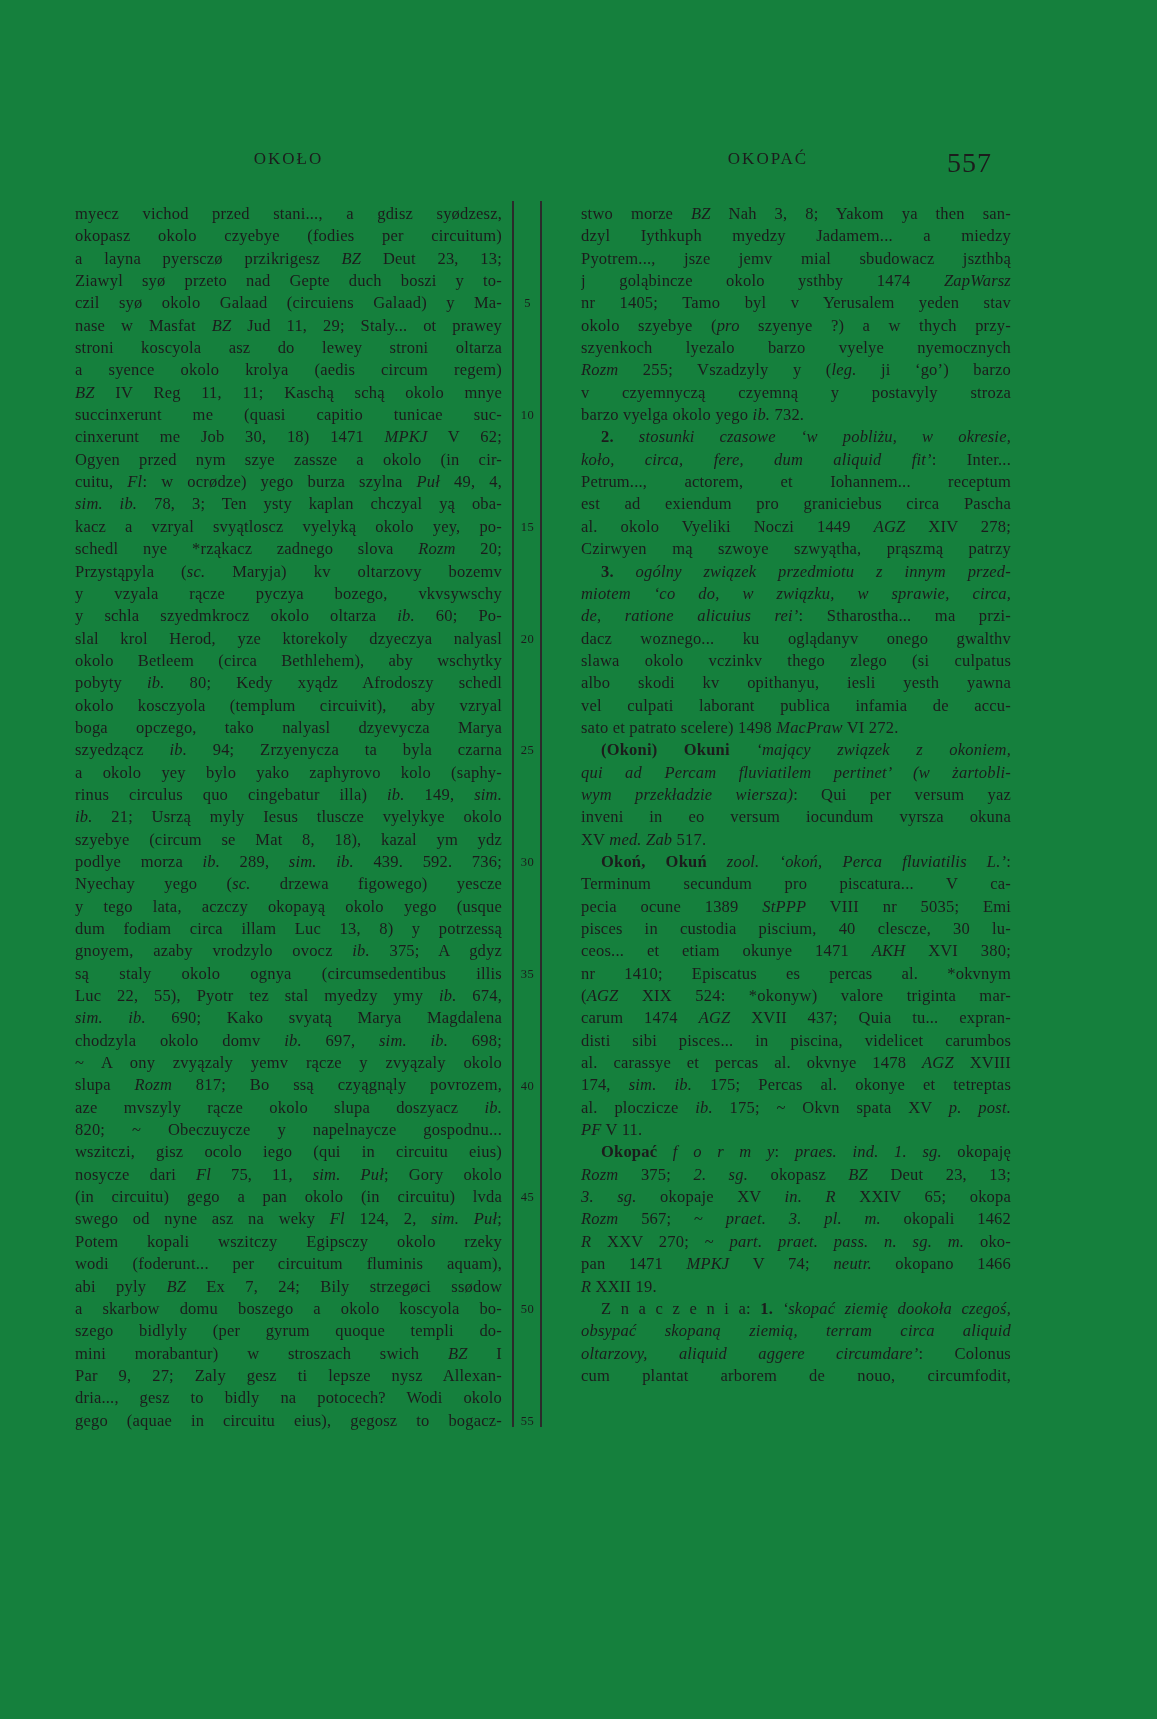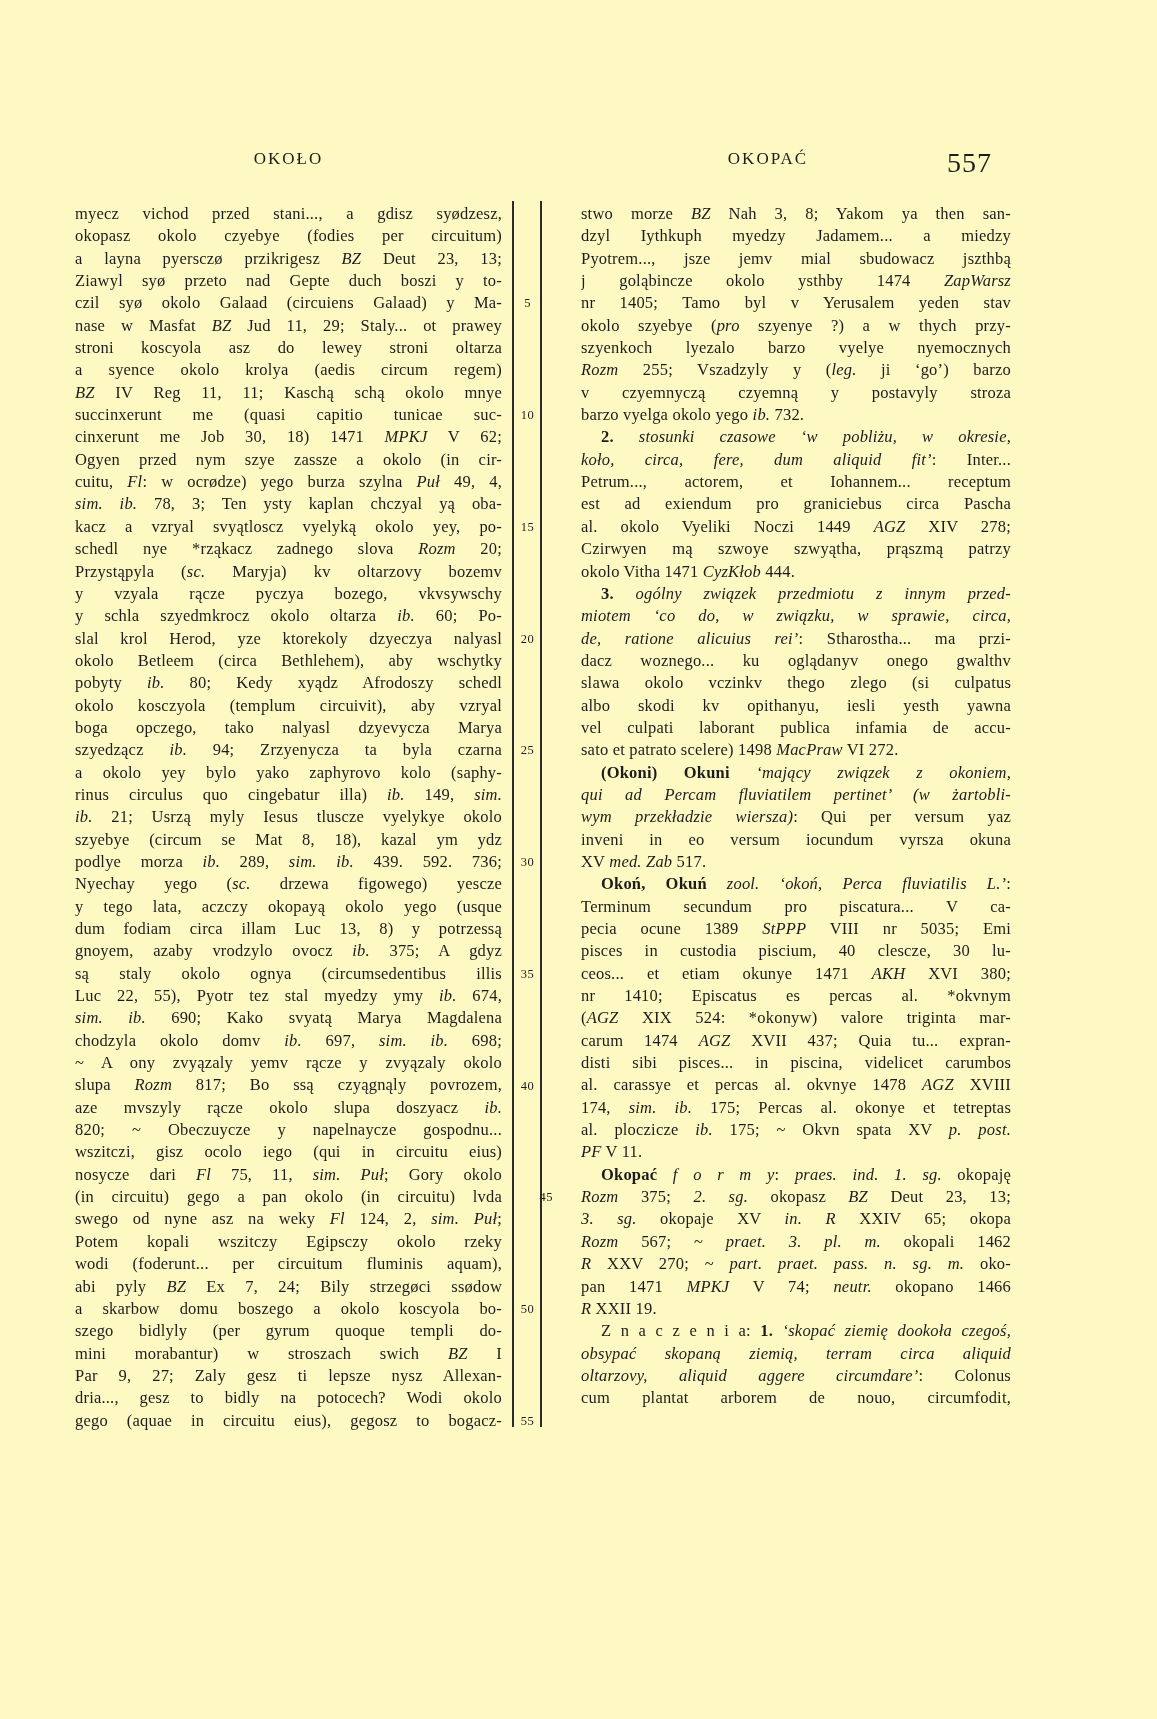--- a/index.html
+++ b/index.html
@@ -39,21 +39,21 @@
   .grule.r{left:38px;}
   .gnum{
     position:absolute;left:0;width:100%;
     height:22.35px;line-height:22.35px;
     text-align:center;font-size:12.5px;letter-spacing:0.5px;
   }
 </style>
 </head>
 <body>
 
-<div class="page" style="background: #fef9c3; color: rgb(28, 28, 28);">
+<div class="page" style="background: #15803d; color: rgb(28, 28, 28);">
 
   <header class="running-head">
     <span class="rh-left">OKOŁO</span>
     <span class="rh-right">OKOPAĆ</span>
     <span class="rh-page">557</span>
   </header>
 
   <main class="body">
     <div id="col-left" class="col left">
         <div class="tl"><span class="r">myecz vichod przed stani..., a gdisz syødzesz,</span></div>
@@ -116,21 +116,21 @@
       <div class="grule l"></div>
       <div id="gutter-nums">
           <div class="gnum" style="top: 89.4px;">5</div>
           <div class="gnum" style="top: 201.15px;">10</div>
           <div class="gnum" style="top: 312.9px;">15</div>
           <div class="gnum" style="top: 424.65px;">20</div>
           <div class="gnum" style="top: 536.4px;">25</div>
           <div class="gnum" style="top: 648.15px;">30</div>
           <div class="gnum" style="top: 759.9px;">35</div>
           <div class="gnum" style="top: 871.65px;">40</div>
-          <div class="gnum" style="top: 983.4px; text-align: right;">45</div>
+          <div class="gnum" style="top: 983.4px;">45</div>
           <div class="gnum" style="top: 1095.15px;">50</div>
           <div class="gnum" style="top: 1206.9px;">55</div>
         </div>
       <div class="grule r"></div>
     </div>
     <div id="col-right" class="col right">
         <div class="tl"><span class="r">stwo morze </span><span class="i">BZ</span><span class="r"> Nah 3, 8; Yakom ya then san-</span></div>
         <div class="tl"><span class="r">dzyl Iythkuph myedzy Jadamem... a miedzy</span></div>
         <div class="tl"><span class="r">Pyotrem..., jsze jemv mial sbudowacz jszthbą</span></div>
         <div class="tl"><span class="r">j goląbincze okolo ysthby 1474 </span><span class="i">ZapWarsz</span></div>
@@ -139,21 +139,20 @@
         <div class="tl"><span class="r">szyenkoch lyezalo barzo vyelye nyemocznych</span></div>
         <div class="tl"><span class="i">Rozm</span><span class="r"> 255; Vszadzyly y (</span><span class="i">leg.</span><span class="r"> ji ‘go’) barzo</span></div>
         <div class="tl"><span class="r">v czyemnyczą czyemną y postavyly stroza</span></div>
         <div class="tl fin"><span class="r">barzo vyelga okolo yego </span><span class="i">ib.</span><span class="r"> 732.</span></div>
         <div class="tl ind"><span class="b">2.</span><span class="r"> </span><span class="i">stosunki czasowe ‘w pobliżu, w okresie,</span></div>
         <div class="tl"><span class="i">koło, circa, fere, dum aliquid fit’</span><span class="r">: Inter...</span></div>
         <div class="tl"><span class="r">Petrum..., actorem, et Iohannem... receptum</span></div>
         <div class="tl"><span class="r">est ad exiendum pro graniciebus circa Pascha</span></div>
         <div class="tl"><span class="r">al. okolo Vyeliki Noczi 1449 </span><span class="i">AGZ</span><span class="r"> XIV 278;</span></div>
         <div class="tl"><span class="r">Czirwyen mą szwoye szwyątha, prąszmą patrzy</span></div>
-        <div class="tl fin"><span class="r">okolo Vitha 1471 </span><span class="i">CyzKłob</span><span class="r"> 444.</span></div>
         <div class="tl ind"><span class="b">3.</span><span class="r"> </span><span class="i">ogólny związek przedmiotu z innym przed-</span></div>
         <div class="tl"><span class="i">miotem ‘co do, w związku, w sprawie, circa,</span></div>
         <div class="tl"><span class="i">de, ratione alicuius rei’</span><span class="r">: Stharostha... ma przi-</span></div>
         <div class="tl"><span class="r">dacz woznego... ku oglądanyv onego gwalthv</span></div>
         <div class="tl"><span class="r">slawa okolo vczinkv thego zlego (si culpatus</span></div>
         <div class="tl"><span class="r">albo skodi kv opithanyu, iesli yesth yawna</span></div>
         <div class="tl"><span class="r">vel culpati laborant publica infamia de accu-</span></div>
         <div class="tl fin"><span class="r">sato et patrato scelere) 1498 </span><span class="i">MacPraw</span><span class="r"> VI 272.</span></div>
         <div class="tl ind"><span class="b">(Okoni) Okuni</span><span class="r"> </span><span class="i">‘mający związek z okoniem,</span></div>
         <div class="tl"><span class="i">qui ad Percam fluviatilem pertinet’ (w żartobli-</span></div>

